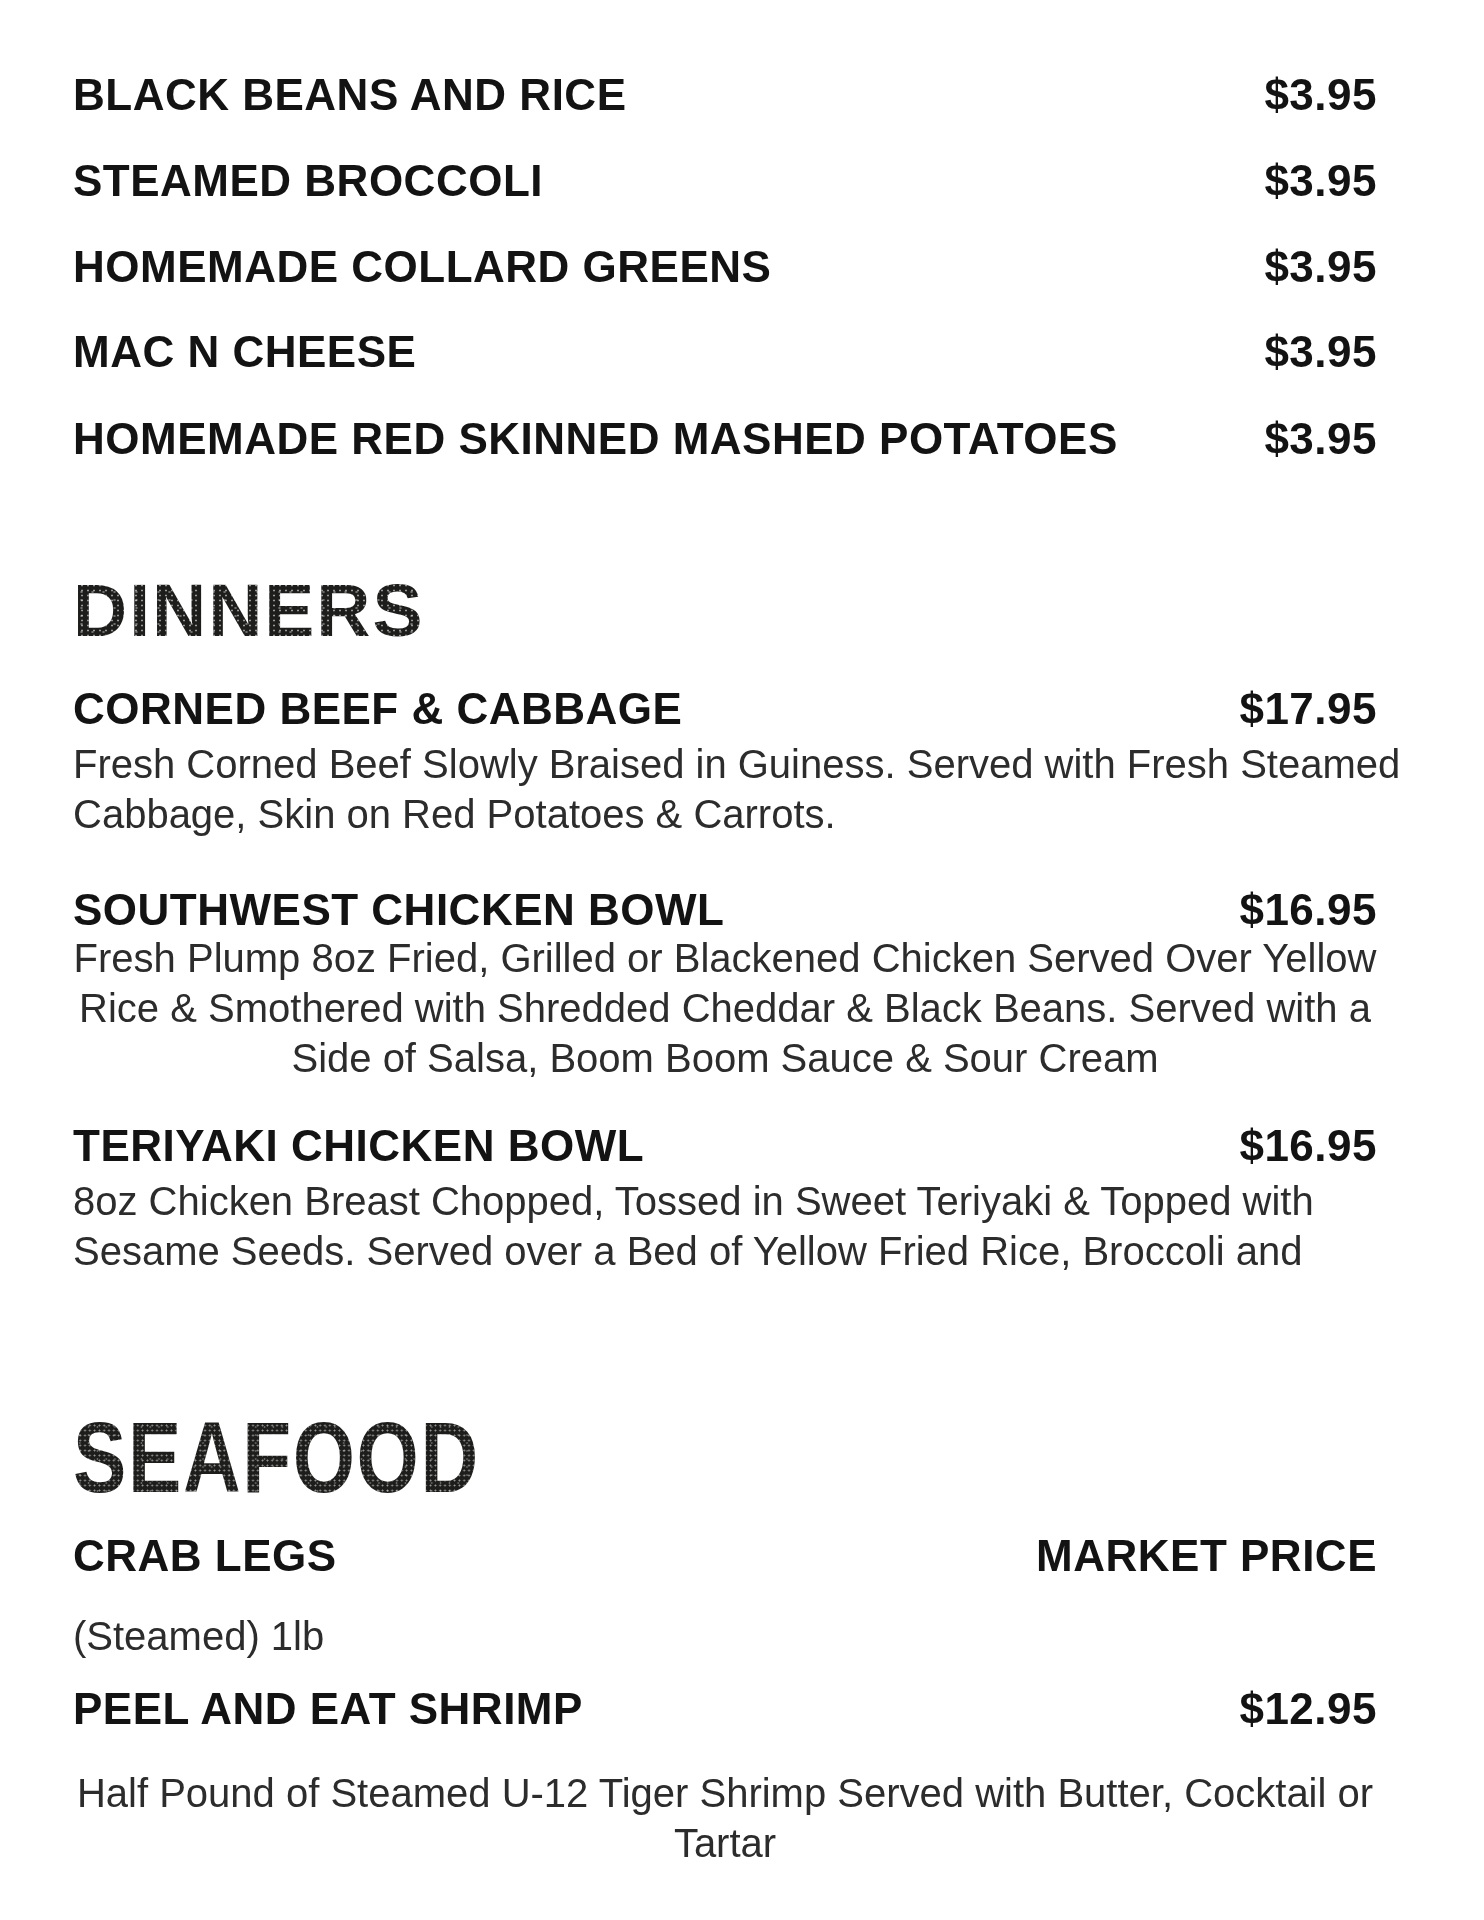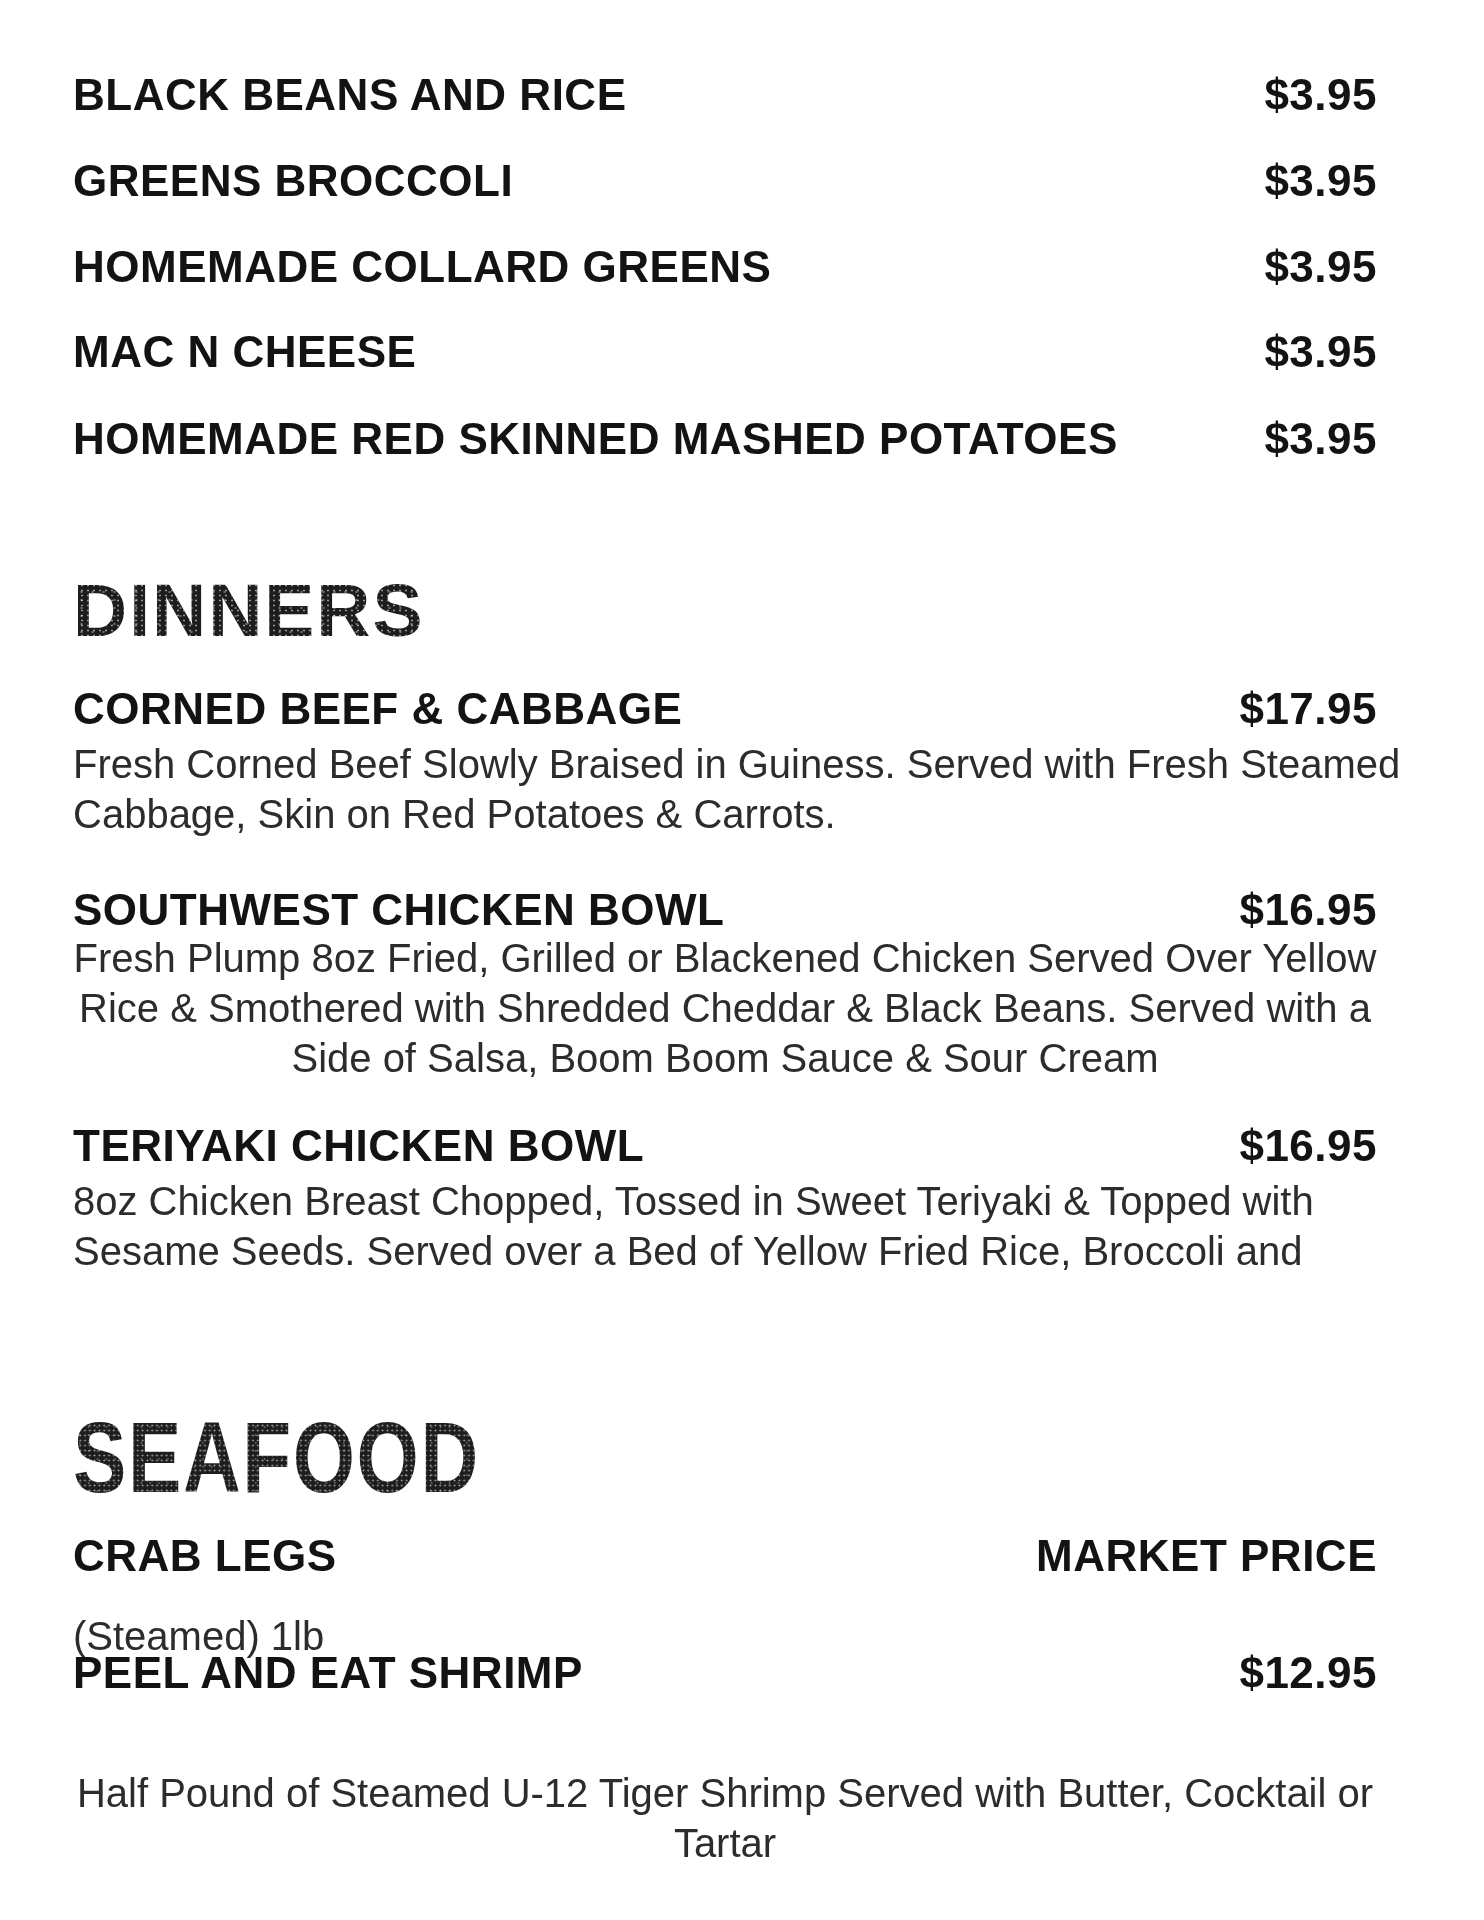--- a/index.html
+++ b/index.html
@@ -72,34 +72,34 @@
   .dinner-0-row      { top: 683px; }
   .dinner-0-desc     { top: 739px; }
   .dinner-1-row      { top: 884px; }
   .dinner-1-desc     { top: 933px; text-align: center; }
   .dinner-2-row      { top: 1120px; }
   .dinner-2-desc     { top: 1176px; }
 
   .seafood-heading   { top: 1403px; }
   .seafood-0-row     { top: 1530px; }
   .seafood-0-desc    { top: 1611px; }
-  .seafood-1-row     { top: 1647px; }
+  .seafood-1-row     { top: 1683px; }
   .seafood-1-desc    { top: 1768px; text-align: center; }
 </style>
 </head>
 <body>
 
 <div class="page">
 
   <div class="abs item-row side-row-0">
     <span class="item-name">BLACK BEANS AND RICE</span>
     <span class="item-price">$3.95</span>
   </div>
   <div class="abs item-row side-row-1">
-    <span class="item-name">GREENS BROCCOLI</span>
+    <span class="item-name">STEAMED BROCCOLI</span>
     <span class="item-price">$3.95</span>
   </div>
   <div class="abs item-row side-row-2">
     <span class="item-name">HOMEMADE COLLARD GREENS</span>
     <span class="item-price">$3.95</span>
   </div>
   <div class="abs item-row side-row-3">
     <span class="item-name">MAC N CHEESE</span>
     <span class="item-price">$3.95</span>
   </div>

